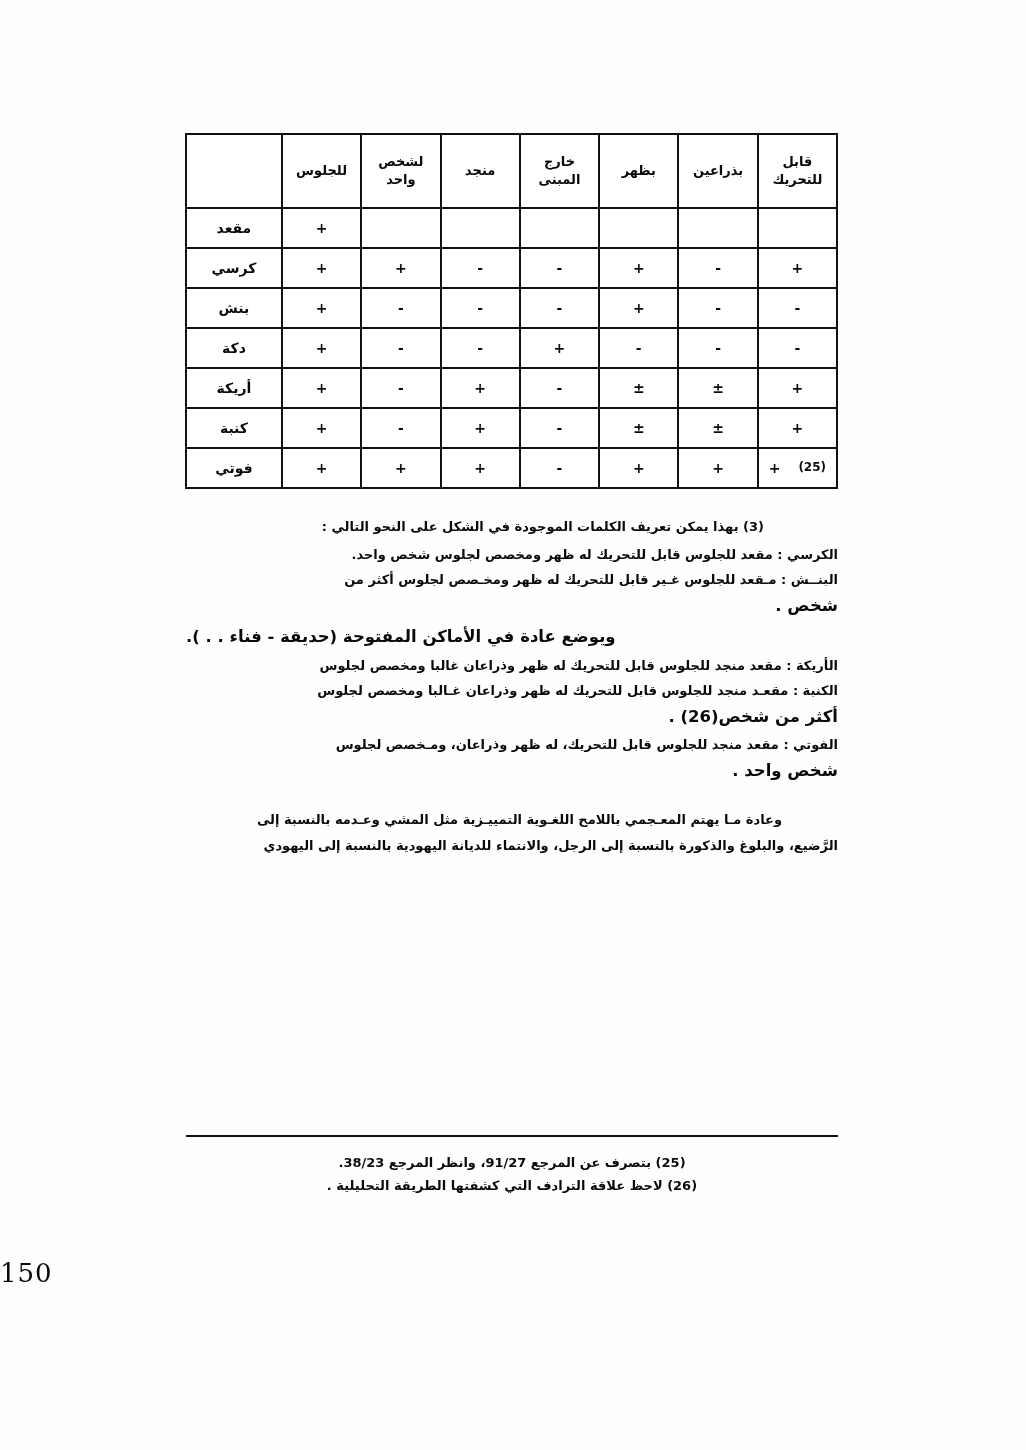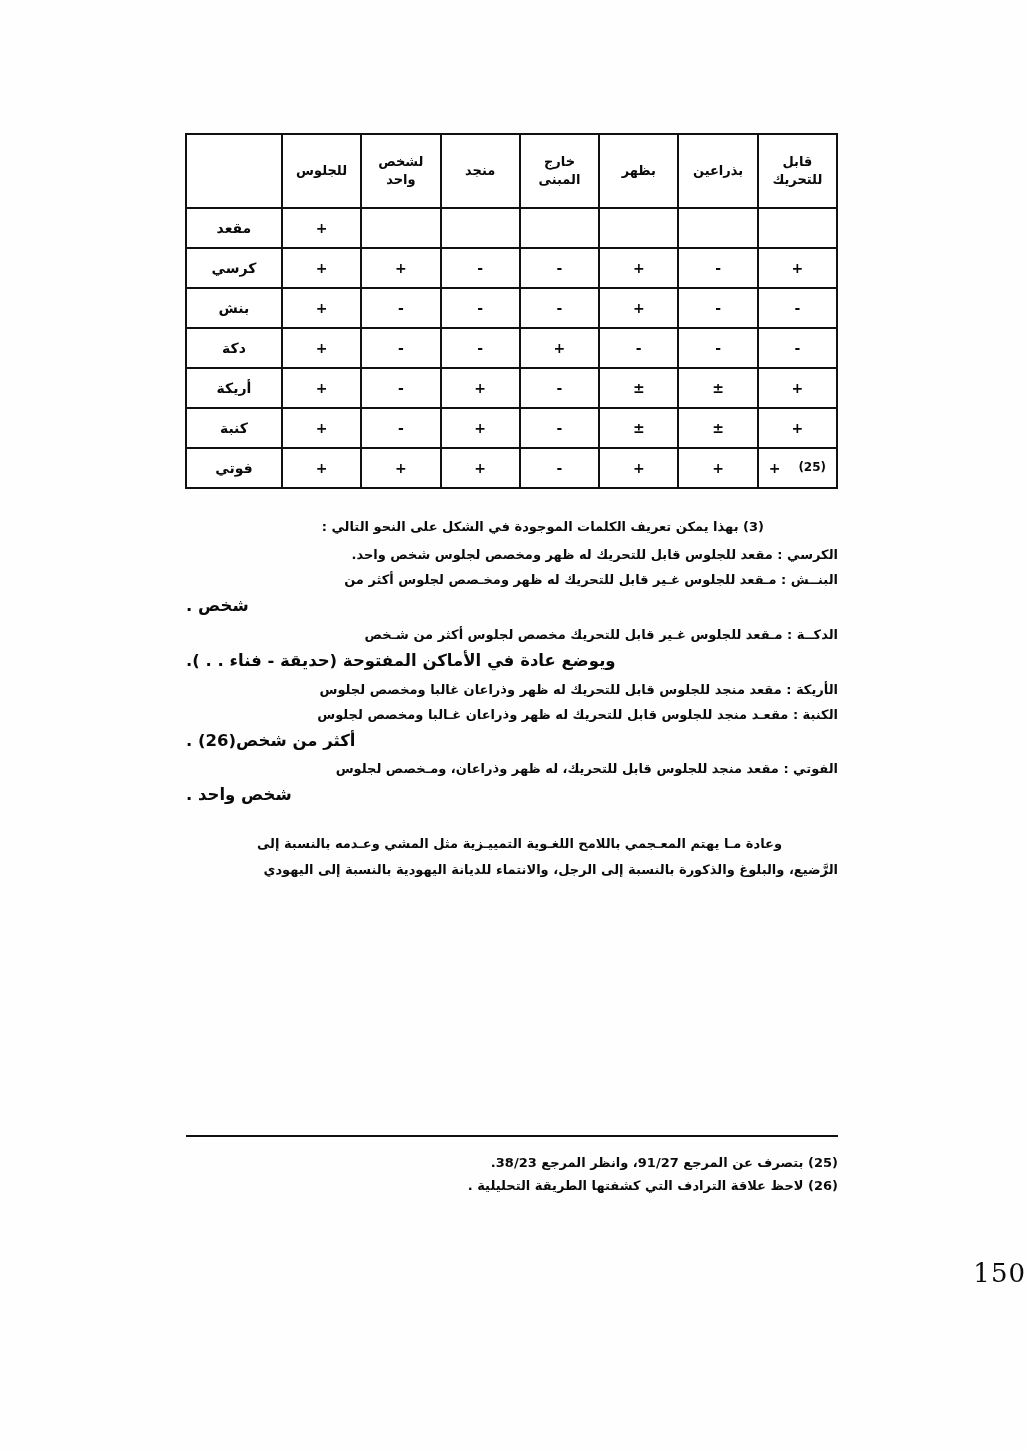--- a/index.html
+++ b/index.html
@@ -108,21 +108,21 @@
   .para.hang {
     padding-right: 0;
   }
   .def-block {
     margin-bottom: 4px;
   }
   .def-line2 {
     font-size: 16.5px;
     line-height: 1.62;
     font-weight: 600;
-    text-align: left;
+    text-align: right;
     margin: 0 0 4px 0;
   }
   .def-line2.right-ish {
     text-align: left;
     padding-right: 120px;
   }
   .para.last-para {
     margin-top: 22px;
     line-height: 1.95;
   }
@@ -138,36 +138,36 @@
     right: 188px;
     width: 652px;
     border-top: 2px solid #111;
   }
   .footnotes {
     position: absolute;
     top: 1152px;
     right: 188px;
     width: 652px;
     direction: rtl;
-    text-align: right;
+    text-align: center;
   }
   .footnote {
     font-size: 13px;
     font-weight: 600;
     line-height: 1.75;
     letter-spacing: -0.1px;
   }
 
   
   .page-number {
     position: absolute;
     top: 1258px;
     left: 0;
     width: 1026px;
-    text-align: right;
+    text-align: left;
     font-family: "DejaVu Serif", "Liberation Serif", serif;
     font-size: 26px;
     font-weight: 500;
     letter-spacing: 1px;
   }
 </style>
 </head>
 <body>
 
 <div class="page">
@@ -297,21 +297,20 @@
     <div class="def-block">
       <p class="para hang">الكرسي : مقعد للجلوس قابل للتحريك  له ظهر ومخصص لجلوس شخص واحد.</p>
     </div>
 
     <div class="def-block">
       <p class="para hang">البنــش : مـقعد للجلوس غـير قابل للتحريك له ظهر ومخـصص لجلوس أكثر من</p>
       <p class="def-line2">شخص .</p>
     </div>
 
     <div class="def-block">
-      <p class="para hang">الدكــة : مـقعد للجلوس غـير قابل للتحريك مخصص لجلوس أكثر من شـخص</p>
       <p class="def-line2 right-ish">ويوضع عادة في الأماكن المفتوحة (حديقة - فناء . . ).</p>
     </div>
 
     <div class="def-block">
       <p class="para hang">الأريكة : مقعد منجد للجلوس قابل للتحريك له ظهر وذراعان غالبا ومخصص لجلوس</p>
     </div>
 
     <div class="def-block">
       <p class="para hang">الكنبة : مقعـد منجد للجلوس قابل للتحريك له ظهر وذراعان غـالبا  ومخصص لجلوس</p>
       <p class="def-line2"><span>أكثر من شخص</span><span class="fn">(26)</span><span> .</span></p>

